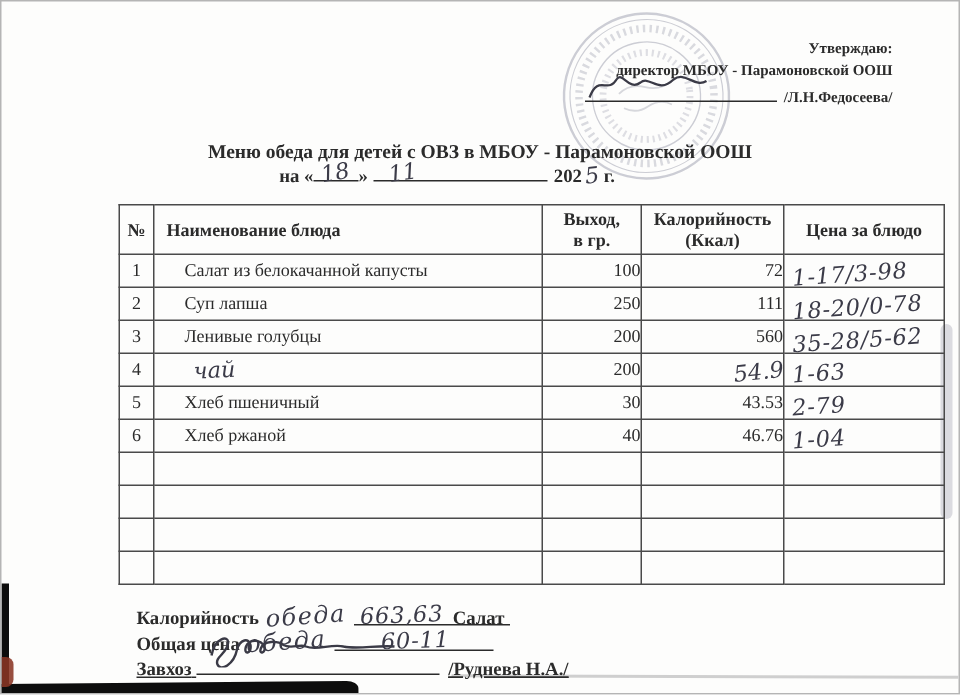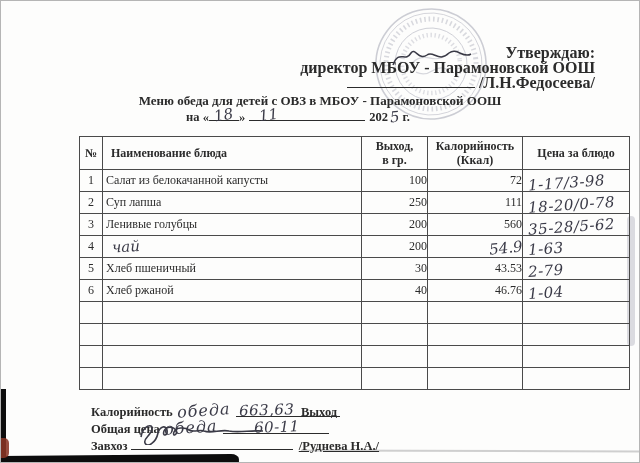--- a/index.html
+++ b/index.html
@@ -7,21 +7,21 @@
     --table-border:#4a4a4a; --scan-edge:#0d0d0d; --corner-mark:#8a3524;
   }
   html,body{margin:0;padding:0;background:#e8e8e8;}
   .page{
     position:relative; width:640px; height:463px; background:#fdfdfc;
     font-family:"Liberation Serif", serif; color:var(--ink);
     overflow:hidden; border:1px solid #b5b5b5; box-sizing:border-box;
   }
   
   .approval{position:absolute; top:24px; right:44px; text-align:right;
-    font-weight:bold; font-size:16px; line-height:15px; z-index:3;margin-top:20px;}
+    font-weight:bold; font-size:10px; line-height:15px; z-index:3;}
   .approval .sigline{display:inline-block; width:128px; height:12px;
     border-bottom:1.2px solid var(--ink); margin-right:4px; vertical-align:baseline;}
   
   .stamp{position:absolute; left:370px; top:3px; color:var(--stamp);
     opacity:.52; z-index:2; transform:rotate(-8deg);}
   .dir-sig{position:absolute; left:388px; top:44px; z-index:4; color:#3a3a46;}
   
   .title{position:absolute; top:92px; left:0; width:100%; text-align:center;
     font-weight:bold; font-size:13px; z-index:3;}
   .dateline{position:absolute; top:106px; left:-22px; width:100%; text-align:center;
@@ -36,31 +36,31 @@
   .hand-year{display:inline-block; font-size:15px; transform:rotate(-6deg); margin:0 3px 0 2px; position:relative; top:1px;}
   
   table.menu{position:absolute; left:78px; top:135px; width:550px;
     border-collapse:collapse; table-layout:fixed; z-index:3;}
   .menu th,.menu td{border:1px solid var(--table-border); overflow:visible; padding:0;}
   .menu thead tr{height:33px;}
   .menu th{font-size:12px; font-weight:bold; text-align:center; line-height:1.2;}
   .menu tbody tr{height:22px;}
   .menu td{font-size:12px; vertical-align:middle;}
   td.c-num{text-align:center;}
-  td.c-name{padding-left:3px;}
+  td.c-name{padding-left:20px;}
   td.c-out,td.c-cal{text-align:right;}
   td.c-price{position:relative;}
   .hand-price{font-size:15px; white-space:nowrap; padding-left:5px; display:inline-block;
     transform:rotate(-4deg) translateY(2px); letter-spacing:.5px;}
   .hand-dish{font-size:15px; display:inline-block; transform:rotate(-3deg); padding-left:6px;}
   .hand-cal{font-size:15px; display:inline-block; transform:rotate(-6deg) translateY(1px);}
   
   .f-line{position:absolute; left:90px; font-weight:bold; font-size:12.5px;
     white-space:nowrap; z-index:3;}
-  .f1{top:400px;} .f2{top:417px;} .f3{top:434px;}
+  .f1{top:400px;} .f2{top:417px;} .f3{top:434px;text-decoration:underline;}
   .f-hand-word{font-size:16px; display:inline-block; transform:rotate(-4deg);
     margin:0 6px 0 4px; letter-spacing:1px;}
   .f-underline{display:inline-block; border-bottom:1.3px solid var(--ink);
     text-align:center; height:14px; vertical-align:baseline;}
   .u-cal{width:104px;} .u-total{width:106px;} .u-stew{width:162px; position:relative;}
   .f-hand-val{font-size:15px; letter-spacing:.5px; display:inline-block; transform:rotate(-2deg); position:relative; top:-1px;}
   .stew-name{text-decoration:underline; margin-left:6px;}
   .stew-sig{position:absolute; left:2px; top:-16px;}
   
   .edge-left{position:absolute; left:0; top:388px; width:5px; height:75px;
@@ -200,21 +200,21 @@
         <td class="c-num"></td>
         <td class="c-name"></td>
         <td class="c-out"></td>
         <td class="c-cal"></td>
         <td class="c-price"></td>
       </tr>
     </tbody>
   </table>
 
   <div class="f-line f1">
-    <span>Калорийность</span><span class="hand f-hand-word">обеда</span><span class="f-underline u-cal"><span class="hand f-hand-val">663,63</span>&nbsp;&nbsp;<span>Выход</span></span>
+    <span>Калорийность</span><span class="hand f-hand-word">обеда</span><span class="f-underline u-cal"><span class="hand f-hand-val">663,63</span>&nbsp;&nbsp;<span>Салат</span></span>
   </div>
   <div class="f-line f2">
     <span>Общая цена</span><span class="hand f-hand-word">обеда</span><span class="f-underline u-total"><span class="hand f-hand-val">60-11</span></span>
   </div>
   <div class="f-line f3">
     <span>Завхоз</span>&nbsp;<span class="f-underline u-stew"><svg class="stew-sig" width="150" height="26" viewBox="0 0 150 26" style="color:#3a3a46;">
           <path d="M8 18 C10 6 20 4 19 10 C18 17 10 19 12 24 C14 29 23 24 25 14 C27 7 33 6 34 11 C35 17 29 18 31 12 C33 7 41 7 43 12 C45 16 39 18 41 13 C43 8 52 8 56 11 C61 14 67 10 71 12 C78 15 88 10 96 12 C106 14 118 11 130 12" fill="none" stroke="currentColor" stroke-width="1.6"></path>
         </svg></span><span class="stew-name">/Руднева Н.А./</span>
   </div>
 

